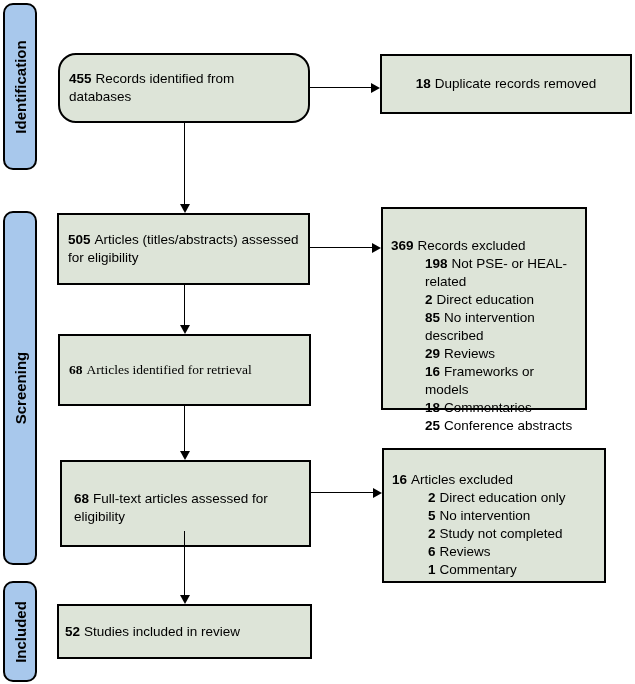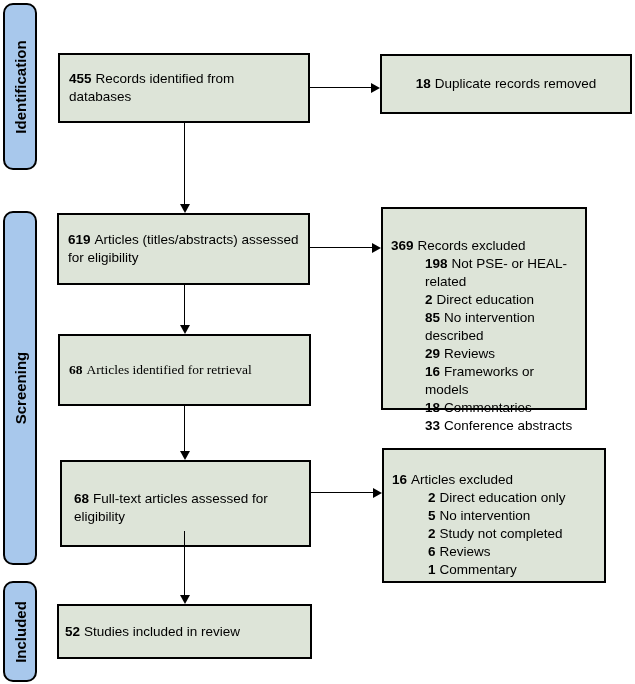--- a/index.html
+++ b/index.html
@@ -35,21 +35,21 @@
     position:absolute;
     background:var(--box-fill,#dde4d8);
     border:2px solid #000;
     font-size:13.5px; line-height:18px;
     display:flex; flex-direction:column; justify-content:center;
   }
   .box b { font-weight:bold; }
   .line b { margin-right:4px; }
   .sub-item b { margin-right:4px; }
 
-  #box-records-identified { left:58px;  top:53px;  width:252px; height:70px; padding:2px 8px 2px 9px; }
+  #box-records-identified { left:58px;  top:53px;  width:252px; height:70px; padding:2px 8px 2px 9px;border-radius:18px; }
   #box-duplicates-removed { left:380px; top:54px;  width:252px; height:60px; text-align:center; padding:2px 6px; }
   #box-titles-abstracts   { left:57px;  top:213px; width:253px; height:72px; padding:2px 8px 2px 9px; }
   #box-records-excluded   { left:381px; top:207px; width:206px; height:203px; padding:28px 8px 2px 8px; justify-content:flex-start; }
   #box-retrieval          { left:58px;  top:334px; width:253px; height:72px; padding:2px 8px 2px 9px;font-family:Liberation Serif, serif; }
   #box-fulltext           { left:60px;  top:460px; width:251px; height:87px; padding:10px 3px 2px 12px; }
   #box-articles-excluded  { left:382px; top:448px; width:224px; height:135px; padding:20px 8px 2px 8px; justify-content:flex-end; }
   #box-studies-included   { left:57px;  top:604px; width:255px; height:55px; text-align:left; padding:2px 6px; }
 
   #box-records-excluded .sub-item  { margin-left:34px; }
   #box-articles-excluded .sub-item { margin-left:36px; }
@@ -92,33 +92,33 @@
 
   <div class="box" id="box-records-identified">
     <div class="line"><b>455</b><span>Records identified from databases</span></div>
   </div>
 
   <div class="box" id="box-duplicates-removed">
     <div class="line"><b>18</b><span>Duplicate records removed</span></div>
   </div>
 
   <div class="box" id="box-titles-abstracts">
-    <div class="line"><b>619</b><span>Articles (titles/abstracts) assessed for eligibility</span></div>
+    <div class="line"><b>505</b><span>Articles (titles/abstracts) assessed for eligibility</span></div>
   </div>
 
   <div class="box" id="box-records-excluded">
     <div class="line"><b>369</b><span>Records excluded</span></div>
     <div>
         <div class="sub-item"><b>198</b>Not PSE- or HEAL-related</div>
         <div class="sub-item"><b>2</b>Direct education</div>
         <div class="sub-item"><b>85</b>No intervention described</div>
         <div class="sub-item"><b>29</b>Reviews</div>
         <div class="sub-item"><b>16</b>Frameworks or models</div>
         <div class="sub-item"><b>18</b>Commentaries</div>
-        <div class="sub-item"><b>33</b>Conference abstracts</div>
+        <div class="sub-item"><b>25</b>Conference abstracts</div>
       </div>
   </div>
 
   <div class="box" id="box-retrieval">
     <div class="line"><b>68</b><span>Articles identified for retrieval</span></div>
   </div>
 
   <div class="box" id="box-fulltext">
     <div class="line"><b>68</b><span>Full-text articles assessed for eligibility</span></div>
   </div>

